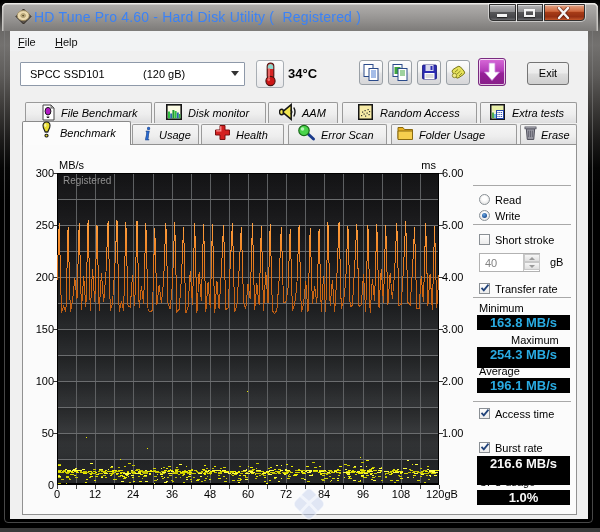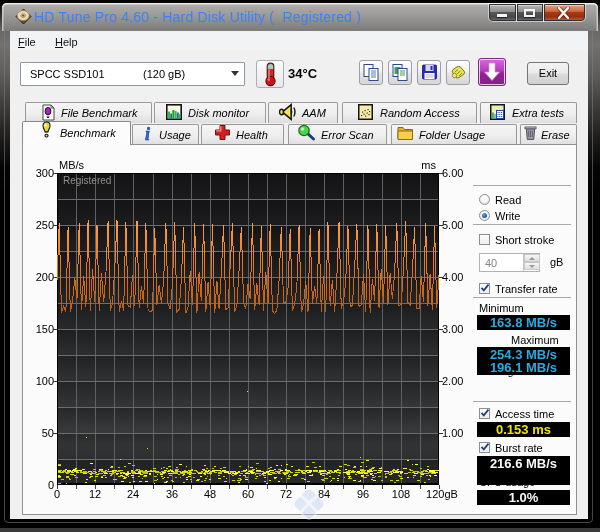--- a/index.html
+++ b/index.html
@@ -906,28 +906,27 @@
 <svg class="abs" style="left:480px;top:283px;z-index:3" width="10" height="10" viewBox="0 0 10 10">
       <path d="M1.5 4.8 L3.8 7.3 L8.5 1.6" stroke="#21437a" stroke-width="1.8" fill="none"></path>
     </svg>
 <div class="abs rlbl" style="left:495px;top:283px;">Transfer rate</div>
 <div class="abs sep" style="top:297px;"></div>
 <div class="abs rlbl" style="left:479px;top:302px;">Minimum</div>
 <div class="abs vbox" style="top:315px;height:15px;line-height:15px;">163.8 MB/s</div>
 <div class="abs rlbl" style="left:479px;top:334px;margin-left:32px;">Maximum</div>
 <div class="abs vbox" style="top:347px;height:21px;line-height:15px;">254.3 MB/s</div>
 <div class="abs rlbl" style="left:479px;top:365px;">Average</div>
-<div class="abs vbox" style="top:360px;height:15px;line-height:15px;">196.1 MB/s</div>
+<div class="abs vbox" style="top:378px;height:15px;line-height:15px;">196.1 MB/s</div>
 <div class="abs sep" style="top:401px;"></div>
 <div class="abs cb" style="top:408px;"></div>
 <svg class="abs" style="left:480px;top:408px;z-index:3" width="10" height="10" viewBox="0 0 10 10">
       <path d="M1.5 4.8 L3.8 7.3 L8.5 1.6" stroke="#21437a" stroke-width="1.8" fill="none"></path>
     </svg>
 <div class="abs rlbl" style="left:495px;top:408px;">Access time</div>
-<div class="abs vbox" style="top:422px;height:15px;line-height:15px;color:#ece600;">0.153 ms</div>
 <div class="abs cb" style="top:442px;"></div>
 <svg class="abs" style="left:480px;top:442px;z-index:3" width="10" height="10" viewBox="0 0 10 10">
       <path d="M1.5 4.8 L3.8 7.3 L8.5 1.6" stroke="#21437a" stroke-width="1.8" fill="none"></path>
     </svg>
 <div class="abs rlbl" style="left:495px;top:442px;">Burst rate</div>
 <div class="abs vbox" style="top:456px;height:29px;line-height:15px;color:#f8f8f8;">216.6 MB/s</div>
 <div class="abs rlbl" style="left:479px;top:476px;">CPU usage</div>
 <div class="abs vbox" style="top:490px;height:15px;line-height:15px;color:#f8f8f8;">1.0%</div>
 <svg class="abs watermark" style="left:289px;top:489px" width="40" height="38" viewBox="0 0 40 38">
  <rect x="8" y="3" width="24" height="24" rx="5" transform="rotate(45 20 15)" fill="rgba(190,205,235,0.45)" stroke="rgba(255,255,255,0.5)" stroke-width="1.5"></rect>

